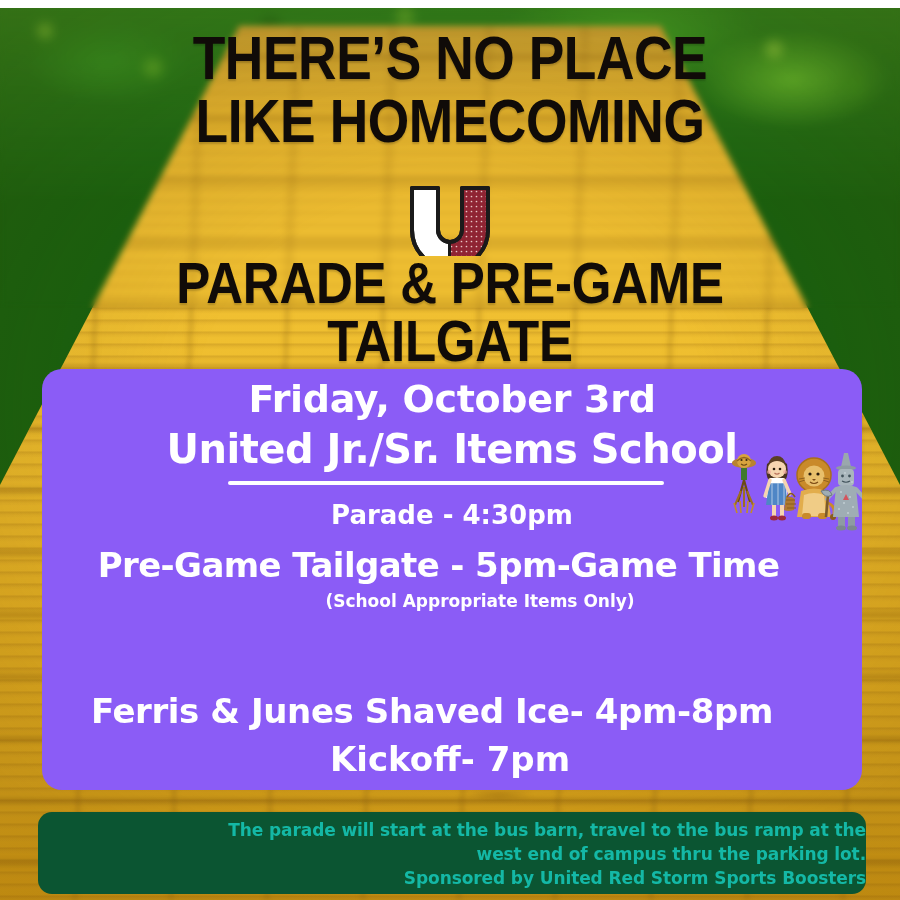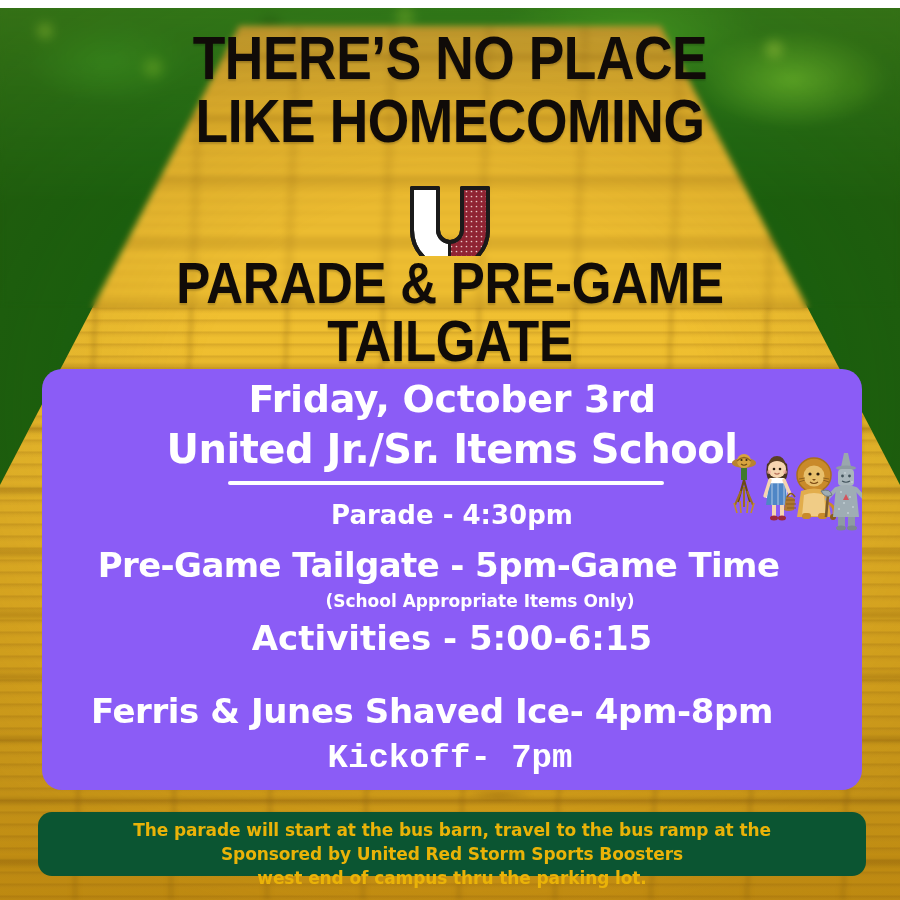--- a/index.html
+++ b/index.html
@@ -198,43 +198,43 @@
     height: 4px;
     background: #ffffff;
     border-radius: 2px;
   }
   .parade-line   { position:absolute; left:0; width:820px; top:131px; font-size: 26px; }
   .tailgate-line { position:absolute; left:0; width:793px; top:176px; font-size: 34px; letter-spacing:-.6px;}
   .note1         { position:absolute; left:0; width:820px; top:222px; font-size: 17px; margin-left: 28px; }
   .activities    { position:absolute; left:0; width:820px; top:249px; font-size: 34px; }
   .note2         { position:absolute; left:0; width:820px; top:295px; font-size: 17px; letter-spacing:-.2px;}
   .shaved-line   { position:absolute; left:0; width:780px; top:322px; font-size: 34px; letter-spacing:-.4px;}
-  .kickoff-line  { position:absolute; left:0; width:816px; top:370px; font-size: 34px; font-family: Liberation Mono, monospace; }
+  .kickoff-line  { position:absolute; left:0; width:816px; top:370px; font-size: 34px; }
 
   
   .oz-art {
     position: absolute;
     left: 680px;
     top: 78px;
     width: 140px;
     height: 100px;
   }
 
   
   .footer {
     position: absolute;
     left: 38px;
     top: 812px;
     width: 828px;
-    height: 64px;
+    height: 82px;
     background: #0b5532;
     border-radius: 14px;
     z-index: 15;
-    color: #eab308;
-    text-align: center;
+    color: #14b8a6;
+    text-align: right;
     padding-top: 6px;
     box-sizing: border-box;
   }
   .footer div {
     font-family: "DejaVu Sans", "Liberation Sans", sans-serif;
     font-weight: 700;
     font-size: 17px;
     line-height: 1.42;
     letter-spacing: -.1px;
   }
@@ -286,21 +286,20 @@
 
   <div class="panel">
     <div class="panel-inner">
       <div class="ln date-line">Friday, October 3rd</div>
       <div class="ln school-line">United Jr./Sr. Items School</div>
       <div class="divider"></div>
 
       <div class="ln parade-line">Parade - 4:30pm</div>
       <div class="ln tailgate-line">Pre-Game Tailgate - 5pm-Game Time</div>
       <div class="ln note1">(School Appropriate Items Only)</div>
-      <div class="ln activities">Activities - 5:00-6:15</div>
       <div class="ln shaved-line">Ferris &amp; Junes Shaved Ice- 4pm-8pm</div>
       <div class="ln kickoff-line">Kickoff- 7pm</div>
 
       <div class="oz-art">
         <svg viewBox="0 0 140 100" width="140" height="100" aria-hidden="true">
 
           <g>
             <ellipse cx="22" cy="16" rx="12" ry="5" fill="#b9832f"></ellipse>
             <circle cx="22" cy="14" r="7" fill="#d8a33e"></circle>
             <path d="M15 14 q7 -7 14 0" fill="none" stroke="#8e6320" stroke-width="1.2"></path>
@@ -381,17 +380,17 @@
                 <circle cx="130" cy="35" r=".9"></circle>
             </g>
           </g>
         </svg>
       </div>
     </div>
   </div>
 
   <div class="footer">
     <div>The parade will start at the bus barn, travel to the bus ramp at the</div>
+    <div>west end of campus thru the parking lot.</div>
     <div>Sponsored by United Red Storm Sports Boosters</div>
-    <div>west end of campus thru the parking lot.</div>
   </div>
 
 </div>
 
 </body></html>

